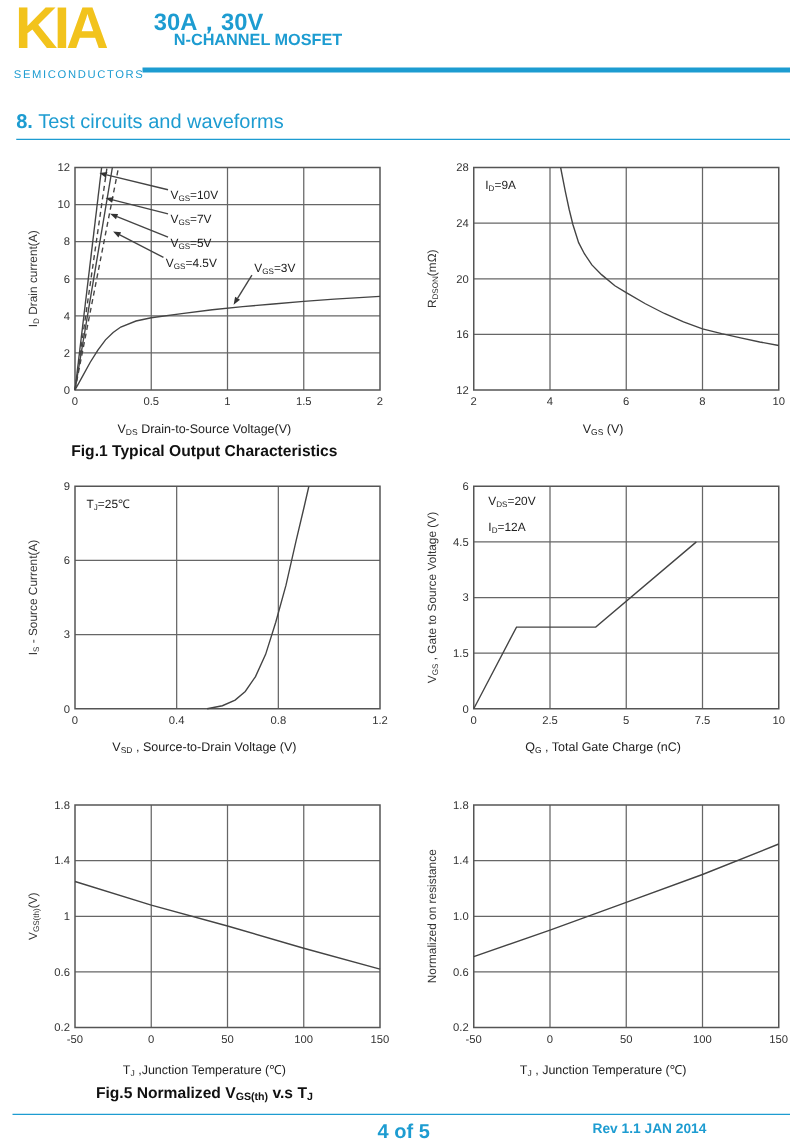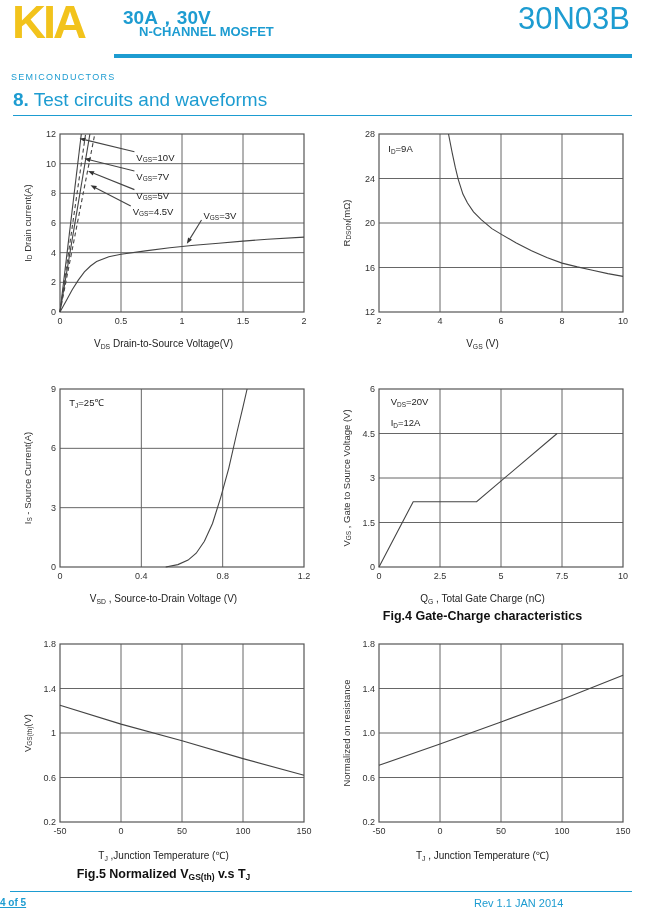--- a/index.html
+++ b/index.html
@@ -3,29 +3,29 @@
 <meta charset="utf-8">
 <style>
   html,body{margin:0;padding:0;background:#fff;}
   .page{position:relative;width:646px;height:918px;background:#fff;
         font-family:"Liberation Sans",sans-serif;overflow:hidden;
         --accent:#1d9cd1;--yellow:#f2c31c;}
 
   
   .logo{position:absolute;left:12px;top:-6px;font-size:47px;font-weight:700;
         color:var(--yellow);letter-spacing:-3px;}
-  .logo-sub{position:absolute;left:11px;top:72px;font-size:9px;letter-spacing:1.3px;
+  .logo-sub{position:absolute;left:11px;top:54px;font-size:9px;letter-spacing:1.3px;
         color:var(--accent);}
   .hdr-line{position:absolute;left:114px;top:54px;width:518px;height:4px;background:var(--accent);}
   .rating{position:absolute;left:123px;top:5px;font-size:19px;font-weight:700;color:var(--accent);}
   .dtype{position:absolute;left:123px;top:24px;font-size:13px;font-weight:700;color:var(--accent);margin-left:16px;}
   .pn{position:absolute;right:16px;top:1px;font-size:31px;font-weight:400;color:var(--accent);}
 
   
-  .section{position:absolute;left:13px;top:89px;width:619px;font-size:19px;color:var(--accent);
+  .section{position:absolute;left:13px;top:89px;width:619px;font-size:16px;color:var(--accent);
         border-bottom:1.5px solid var(--accent);padding-bottom:4px;}
   .section b{font-weight:700;}
 
   
   .charts{position:absolute;left:4px;top:126px;width:638px;display:grid;
         grid-template-columns:319px 319px;grid-auto-rows:255px;}
   .cell{display:flex;flex-direction:column;align-items:center;margin:0;}
   .chart-box{position:relative;width:300px;height:212px;}
   .grid{stroke:#666;stroke-width:1;}
   .frame{fill:none;stroke:#555;stroke-width:1.2;}
@@ -34,34 +34,33 @@
   .ylab{position:absolute;white-space:nowrap;font-size:9.5px;color:#333;
         transform:translate(-50%,-50%) rotate(-90deg);}
   .ann{position:absolute;font-size:9.5px;color:#222;white-space:nowrap;}
   .plab{position:absolute;font-size:9.5px;color:#222;white-space:nowrap;transform:translateY(-50%);}
   .xlabel{font-size:10px;color:#222;text-align:center;margin-top:0;}
   .caption{font-size:12.5px;font-weight:700;color:#111;text-align:center;margin-top:5px;}
   sub{font-size:68%;vertical-align:-0.25em;line-height:0;}
 
   
   .ftr-line{position:absolute;left:10px;top:891px;width:622px;height:1px;background:var(--accent);}
-  .page-num{position:absolute;left:0;top:897px;width:646px;text-align:left;
-        font-size:10px;font-weight:700;color:var(--accent);text-decoration:underline;}
-  .rev{position:absolute;left:474px;top:897px;font-size:11px;font-weight:400;color:var(--accent);}
+  .page-num{position:absolute;left:0;top:897px;width:646px;text-align:center;
+        font-size:16px;font-weight:700;color:var(--accent);}
+  .rev{position:absolute;left:474px;top:897px;font-size:11px;font-weight:700;color:var(--accent);}
 </style>
 </head>
 <body>
 
 <div class="page">
 
   <div class="logo">KIA</div>
   <div class="logo-sub">SEMICONDUCTORS</div>
   <div class="rating">30A，30V</div>
   <div class="dtype">N-CHANNEL MOSFET</div>
-  <div class="pn">30N03B</div>
   <div class="hdr-line"></div>
 
   <div class="section"><b>8.</b> <span>Test circuits and waveforms</span></div>
 
   <div class="charts">
     <figure class="cell">
       <div class="chart-box"><svg width="300" height="212" viewBox="0 0 300 212">
             <line class="grid" x1="107" y1="8" x2="107" y2="186"></line>
             <line class="grid" x1="168" y1="8" x2="168" y2="186"></line>
             <line class="grid" x1="229" y1="8" x2="229" y2="186"></line>
@@ -93,20 +92,21 @@
             <line class="curve" x1="120.42" y1="45.08333333333334" x2="76.21801598740171" y2="33.94152308892092"></line>
             <polygon fill="#333" points="70.4,32.47500000000002 76.78018317148806,31.711283627083596 75.65584880331537,36.17176255075824"></polygon>
             <line class="curve" x1="120.42" y1="63.625" x2="79.6309568264148" y2="47.31143567349241"></line>
             <polygon fill="#333" points="74.06,45.08333333333334 80.48506272347578,45.175902223366734 78.77685092935383,49.44696912361809"></polygon>
             <line class="curve" x1="116.75999999999999" y1="79.94166666666666" x2="81.83240869713141" y2="61.92553040098764"></line>
             <polygon fill="#333" points="76.5,59.175 82.88677868417668,59.8814404004206 80.77803871008615,63.96962040155468"></polygon>
             <line class="curve" x1="187.51999999999998" y1="94.03333333333332" x2="176.03002501457502" y2="112.6600687377563"></line>
             <polygon fill="#333" points="172.88,117.76666666666667 174.0724958084927,111.45255914883587 177.98755422065733,113.86757832667674"></polygon>
           </svg><div class="ylab" style="left:13px;top:97px">I<sub>D</sub> Drain current(A)</div><div class="plab" style="left:122.86px;top:30.991666666666674px">V<sub>GS</sub>=10V</div><div class="plab" style="left:122.86px;top:50.27499999999998px">V<sub>GS</sub>=7V</div><div class="plab" style="left:122.86px;top:68.81666666666666px">V<sub>GS</sub>=5V</div><div class="plab" style="left:119.2px;top:85.13333333333334px">V<sub>GS</sub>=4.5V</div><div class="plab" style="left:189.95999999999998px;top:88.84166666666668px">V<sub>GS</sub>=3V</div></div>
       <div class="xlabel">V<sub>DS</sub> Drain-to-Source Voltage(V)</div>
+      <figcaption class="caption">Fig.1 Typical Output Characteristics</figcaption>
     </figure>
     <figure class="cell">
       <div class="chart-box"><svg width="300" height="212" viewBox="0 0 300 212">
             <line class="grid" x1="107" y1="8" x2="107" y2="186"></line>
             <line class="grid" x1="168" y1="8" x2="168" y2="186"></line>
             <line class="grid" x1="229" y1="8" x2="229" y2="186"></line>
             <line class="grid" x1="46" y1="141.5" x2="290" y2="141.5"></line>
             <line class="grid" x1="46" y1="97" x2="290" y2="97"></line>
             <line class="grid" x1="46" y1="52.5" x2="290" y2="52.5"></line>
             <rect class="frame" x="46" y="8" width="244" height="178"></rect>
@@ -158,21 +158,20 @@
             <text class="tick" text-anchor="middle" x="229" y="198">7.5</text>
             <text class="tick" text-anchor="middle" x="290" y="198">10</text>
             <text class="tick" text-anchor="end" x="42" y="189">0</text>
             <text class="tick" text-anchor="end" x="42" y="144.5">1.5</text>
             <text class="tick" text-anchor="end" x="42" y="100">3</text>
             <text class="tick" text-anchor="end" x="42" y="55.5">4.5</text>
             <text class="tick" text-anchor="end" x="42" y="11">6</text>
             <polyline class="curve" points="46.0,186.0 80.2,120.7 143.6,120.7 224.1,52.5"></polyline>
           </svg><div class="ylab" style="left:13px;top:97px">V<sub>GS</sub> , Gate to Source Voltage (V)</div><div class="ann" style="left:58.2px;top:15.120000000000001px">V<sub>DS</sub>=20V</div><div class="ann" style="left:58.2px;top:36.480000000000004px">I<sub>D</sub>=12A</div></div>
       <div class="xlabel">Q<sub>G</sub> , Total Gate Charge (nC)</div>
-      <figcaption class="caption">Fig.4 Gate-Charge characteristics</figcaption>
     </figure>
     <figure class="cell">
       <div class="chart-box"><svg width="300" height="212" viewBox="0 0 300 212">
             <line class="grid" x1="107" y1="8" x2="107" y2="186"></line>
             <line class="grid" x1="168" y1="8" x2="168" y2="186"></line>
             <line class="grid" x1="229" y1="8" x2="229" y2="186"></line>
             <line class="grid" x1="46" y1="141.5" x2="290" y2="141.5"></line>
             <line class="grid" x1="46" y1="97" x2="290" y2="97"></line>
             <line class="grid" x1="46" y1="52.50000000000003" x2="290" y2="52.50000000000003"></line>
             <rect class="frame" x="46" y="8" width="244" height="178"></rect>

